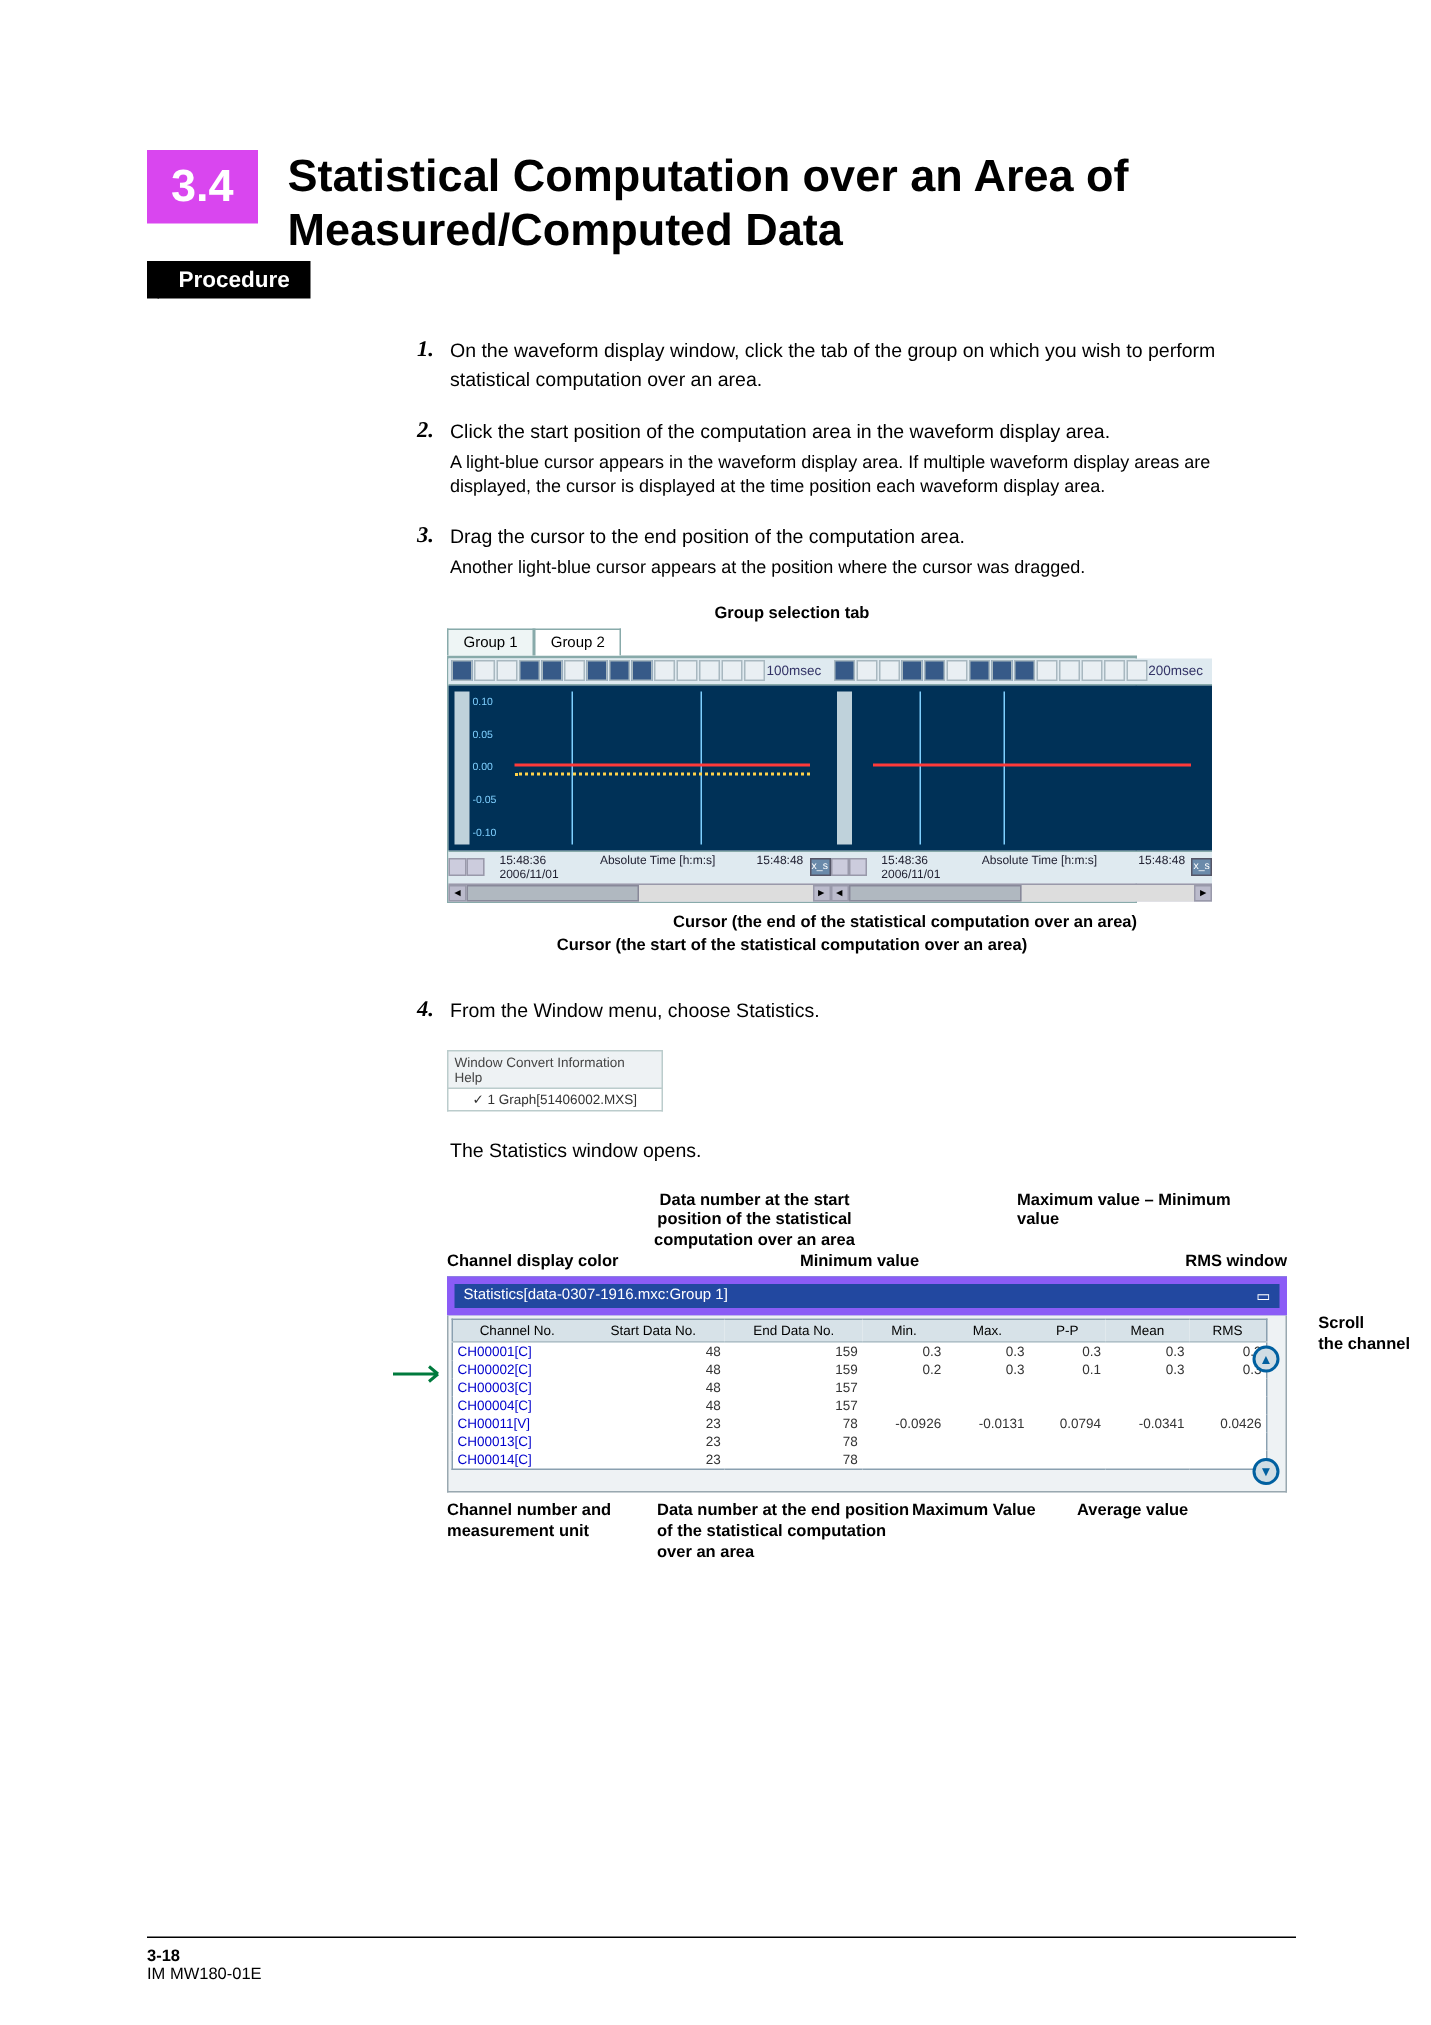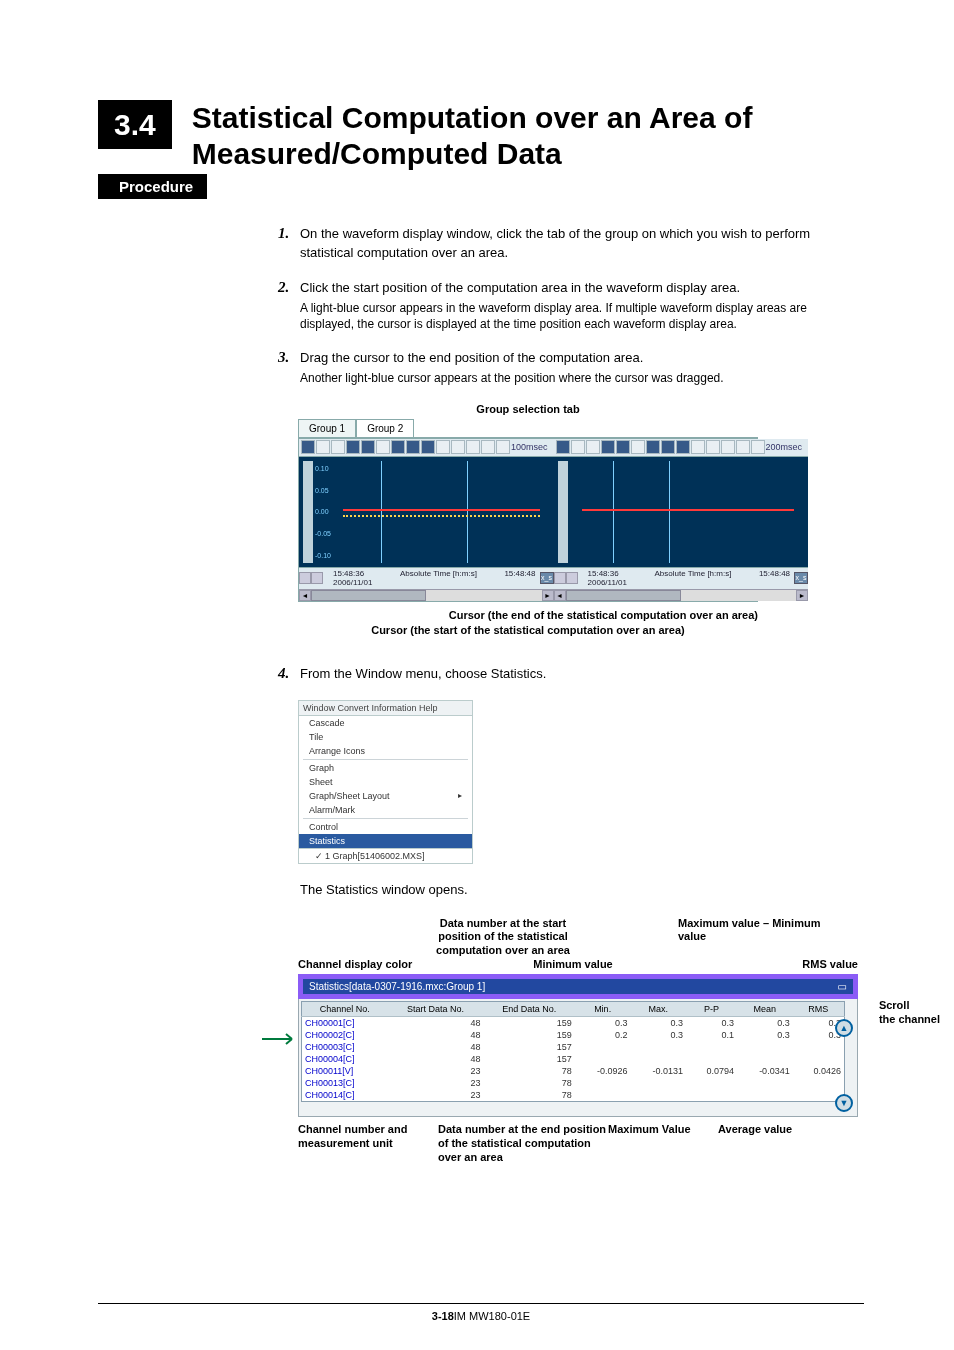--- a/index.html
+++ b/index.html
@@ -13,21 +13,21 @@
   }
   .page-content {
     padding: 100px 90px 0 98px;
   }
   
   .title-row {
     display: flex;
     align-items: flex-start;
   }
   .num-box {
-    background: #000000;
+    background: #d946ef;
     color: #fff;
     font-size: 30px;
     font-weight: bold;
     padding: 8px 16px;
     line-height: 1.1;
   }
   .title-text {
     font-size: 30px;
     font-weight: bold;
     color: #000;
@@ -135,21 +135,21 @@
   .xrow .xr-btn { width:12px; height:12px; background:#ccd; border:1px solid #99a; font-size:7px; text-align:center; line-height:10px; color:#336;}
   .xrow .xr-mid { flex:1; font-size:8px; color:#223; padding:0 4px; display:flex; justify-content:space-between;}
   .xrow .xr-end { width:14px;height:12px;background:#6a8aaa;border:1px solid #556;font-size:7px;color:#fff;text-align:center;line-height:10px;}
   .scroller { height:12px; background:#ccd; display:flex; border-top:1px solid #99a;}
   .scroller .sbtn{width:12px;background:#bbc;border:1px solid #99a;font-size:7px;display:flex;align-items:center;justify-content:center;}
   .scroller .strack{flex:1;background:#ddd;}
   .scroller .sthumb{height:100%;width:50%;background:#b0b8c0;border:1px solid #889;}
   .divider { width:3px; background:#8aaab8;}
   .caption-block { text-align:center; font-size:11px; font-weight:bold; margin-top:6px; line-height:1.35;}
   
-  .figure2 { margin-left: 200px; margin-top: 10px; width: 175px; }
+  .figure2 { margin-left: 200px; margin-top: 10px; width: 144px; }
   .menubar { font-size:9px; color:#444; padding: 2px 4px; background:#eef2f4; border:1px solid #bcc; }
   .menugroup { background:#fff; border:1px solid #bcc; border-top:none; }
   .menuitem { font-size:9px; padding:2px 10px; color:#333; }
   .menuitem.hl { background:#2a5aa0; color:#fff; }
   .menusep { height:1px; background:#ccd4d8; margin:1px 4px; }
   .menustatus { font-size:9px; padding:2px 16px; border:1px solid #bcc; border-top:none; color:#333; }
   .menuitem .arrow { float:right; font-size:8px;}
   
   .figure3 { margin-left: 200px; margin-top: 20px; position:relative; width: 560px; }
   .annot-row1, .annot-row2 { display:flex; font-size:11px; font-weight:bold; }
@@ -163,21 +163,21 @@
   .stats-table td.ch { color:#0000cc; }
   .stats-table td.num { text-align:right; color:#333;}
   .scroll-btns { position:absolute; right:4px; top:20px; display:flex; flex-direction:column; gap:1px;}
   .scroll-btns .b { width:18px;height:18px;background:#d0dde4;border:2px solid #0060a0;border-radius:9px;display:flex;align-items:center;justify-content:center;font-size:9px;color:#0060a0;}
   .right-annots { position:absolute; right:-82px; top:24px; font-size:11px; font-weight:bold; line-height:1.3;}
   .left-arrow { position:absolute; left:-36px; top:56px; color:#007a3d; }
   .left-arrow svg { display:block; }
   .lower-annot-row { display:flex; font-size:11px; font-weight:bold; margin-top:6px; }
   .lower-annot-row .col { line-height:1.25; }
   
-  .footer { position:absolute; bottom:28px; left:98px; right:90px; border-top:1px solid #000; padding-top:6px; display:flex; justify-content:center; font-size:11px; }
+  .footer { position:absolute; bottom:28px; left:98px; right:90px; border-top:1px solid #000; padding-top:6px; display:flex; justify-content:flex-end; font-size:11px;flex-direction:column; }
   .footer .pn { font-weight:bold; }
 </style>
 </head>
 <body>
 
 <div class="page-content">
 
   <div class="title-row">
     <div class="num-box">3.4</div>
     <div class="title-text">Statistical Computation over an Area of Measured/Computed Data</div>
@@ -334,53 +334,40 @@
 
   <div class="steps" style="margin-top:28px;">
     <div class="step">
       <div class="num">4.</div>
       <div class="body">From the Window menu, choose Statistics.</div>
     </div>
   </div>
 
   <div class="figure2">
     <div class="menubar">Window  Convert  Information  Help</div>
-    <div class="menugroup">
-      <div class="menuitem">Cascade</div>
-      <div class="menuitem">Tile</div>
-      <div class="menuitem">Arrange Icons</div>
-      <div class="menusep"></div>
-      <div class="menuitem">Graph</div>
-      <div class="menuitem">Sheet</div>
-      <div class="menuitem"><span>Graph/Sheet Layout</span><span class="arrow">▸</span></div>
-      <div class="menuitem">Alarm/Mark</div>
-      <div class="menusep"></div>
-      <div class="menuitem">Control</div>
-      <div class="menuitem hl">Statistics</div>
-    </div>
     <div class="menustatus">✓ 1 Graph[51406002.MXS]</div>
   </div>
 
   <div class="steps" style="margin-top:18px;">
     <div style="margin-left:22px;font-size:13px;">The Statistics window opens.</div>
   </div>
 
   <div class="figure3">
     <div class="annot-row1">
       <div class="ann-col" style="width:120px;"></div>
       <div class="ann-col" style="width:170px;">Data number at the start position of the statistical computation over an area</div>
       <div class="ann-col" style="width:90px;"></div>
       <div class="ann-col" style="width:170px;text-align:left;">Maximum value – Minimum value</div>
     </div>
     <div class="annot-row2">
       <div class="ann-col" style="width:130px;text-align:left;">Channel display color</div>
       <div class="ann-col" style="width:90px;"></div>
       <div class="ann-col" style="width:110px;">Minimum value</div>
       <div class="ann-col" style="flex:1;"></div>
-      <div class="ann-col" style="width:80px;text-align:right;">RMS value</div>
+      <div class="ann-col" style="width:80px;text-align:right;">RMS window</div>
     </div>
 
     <div style="position:relative;">
       <div class="left-arrow">
         <svg width="36" height="18">
             <path d="M0 9 L30 9 M30 9 L24 4 M30 9 L24 14" stroke="#007a3d" stroke-width="2" fill="none"></path>
           </svg>
       </div>
       <div class="stats-titlebar">
         <span>Statistics[data-0307-1916.mxc:Group 1]</span>

